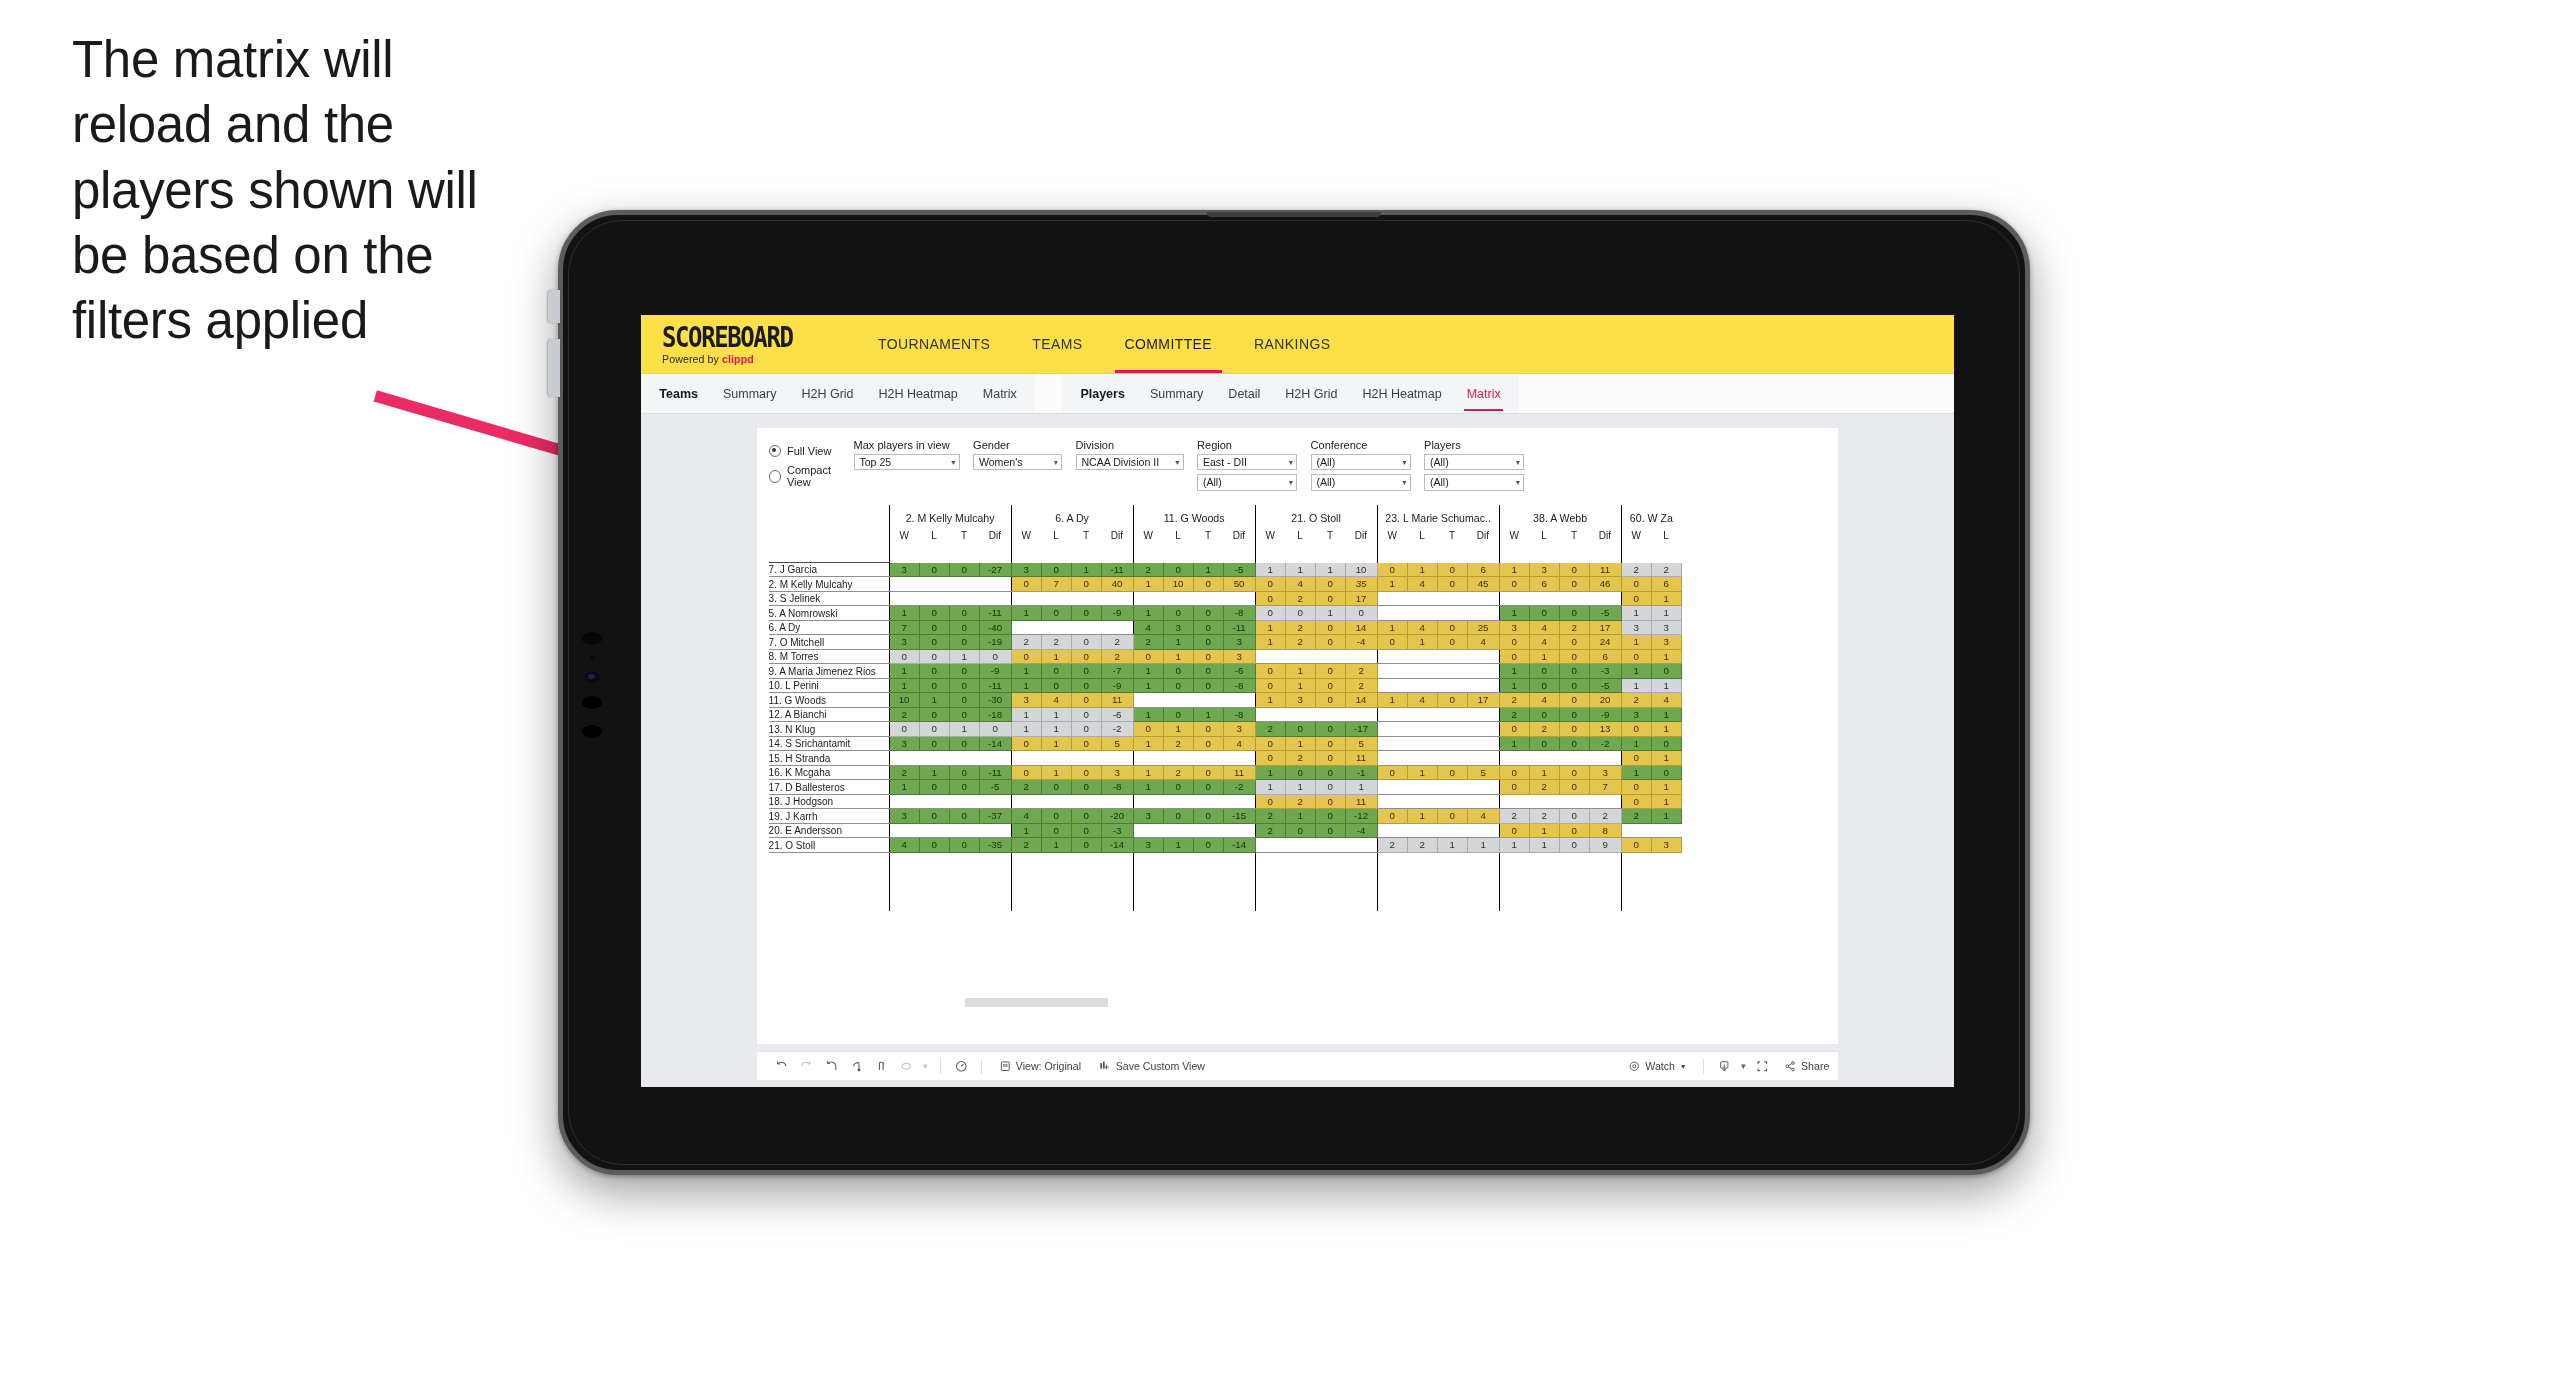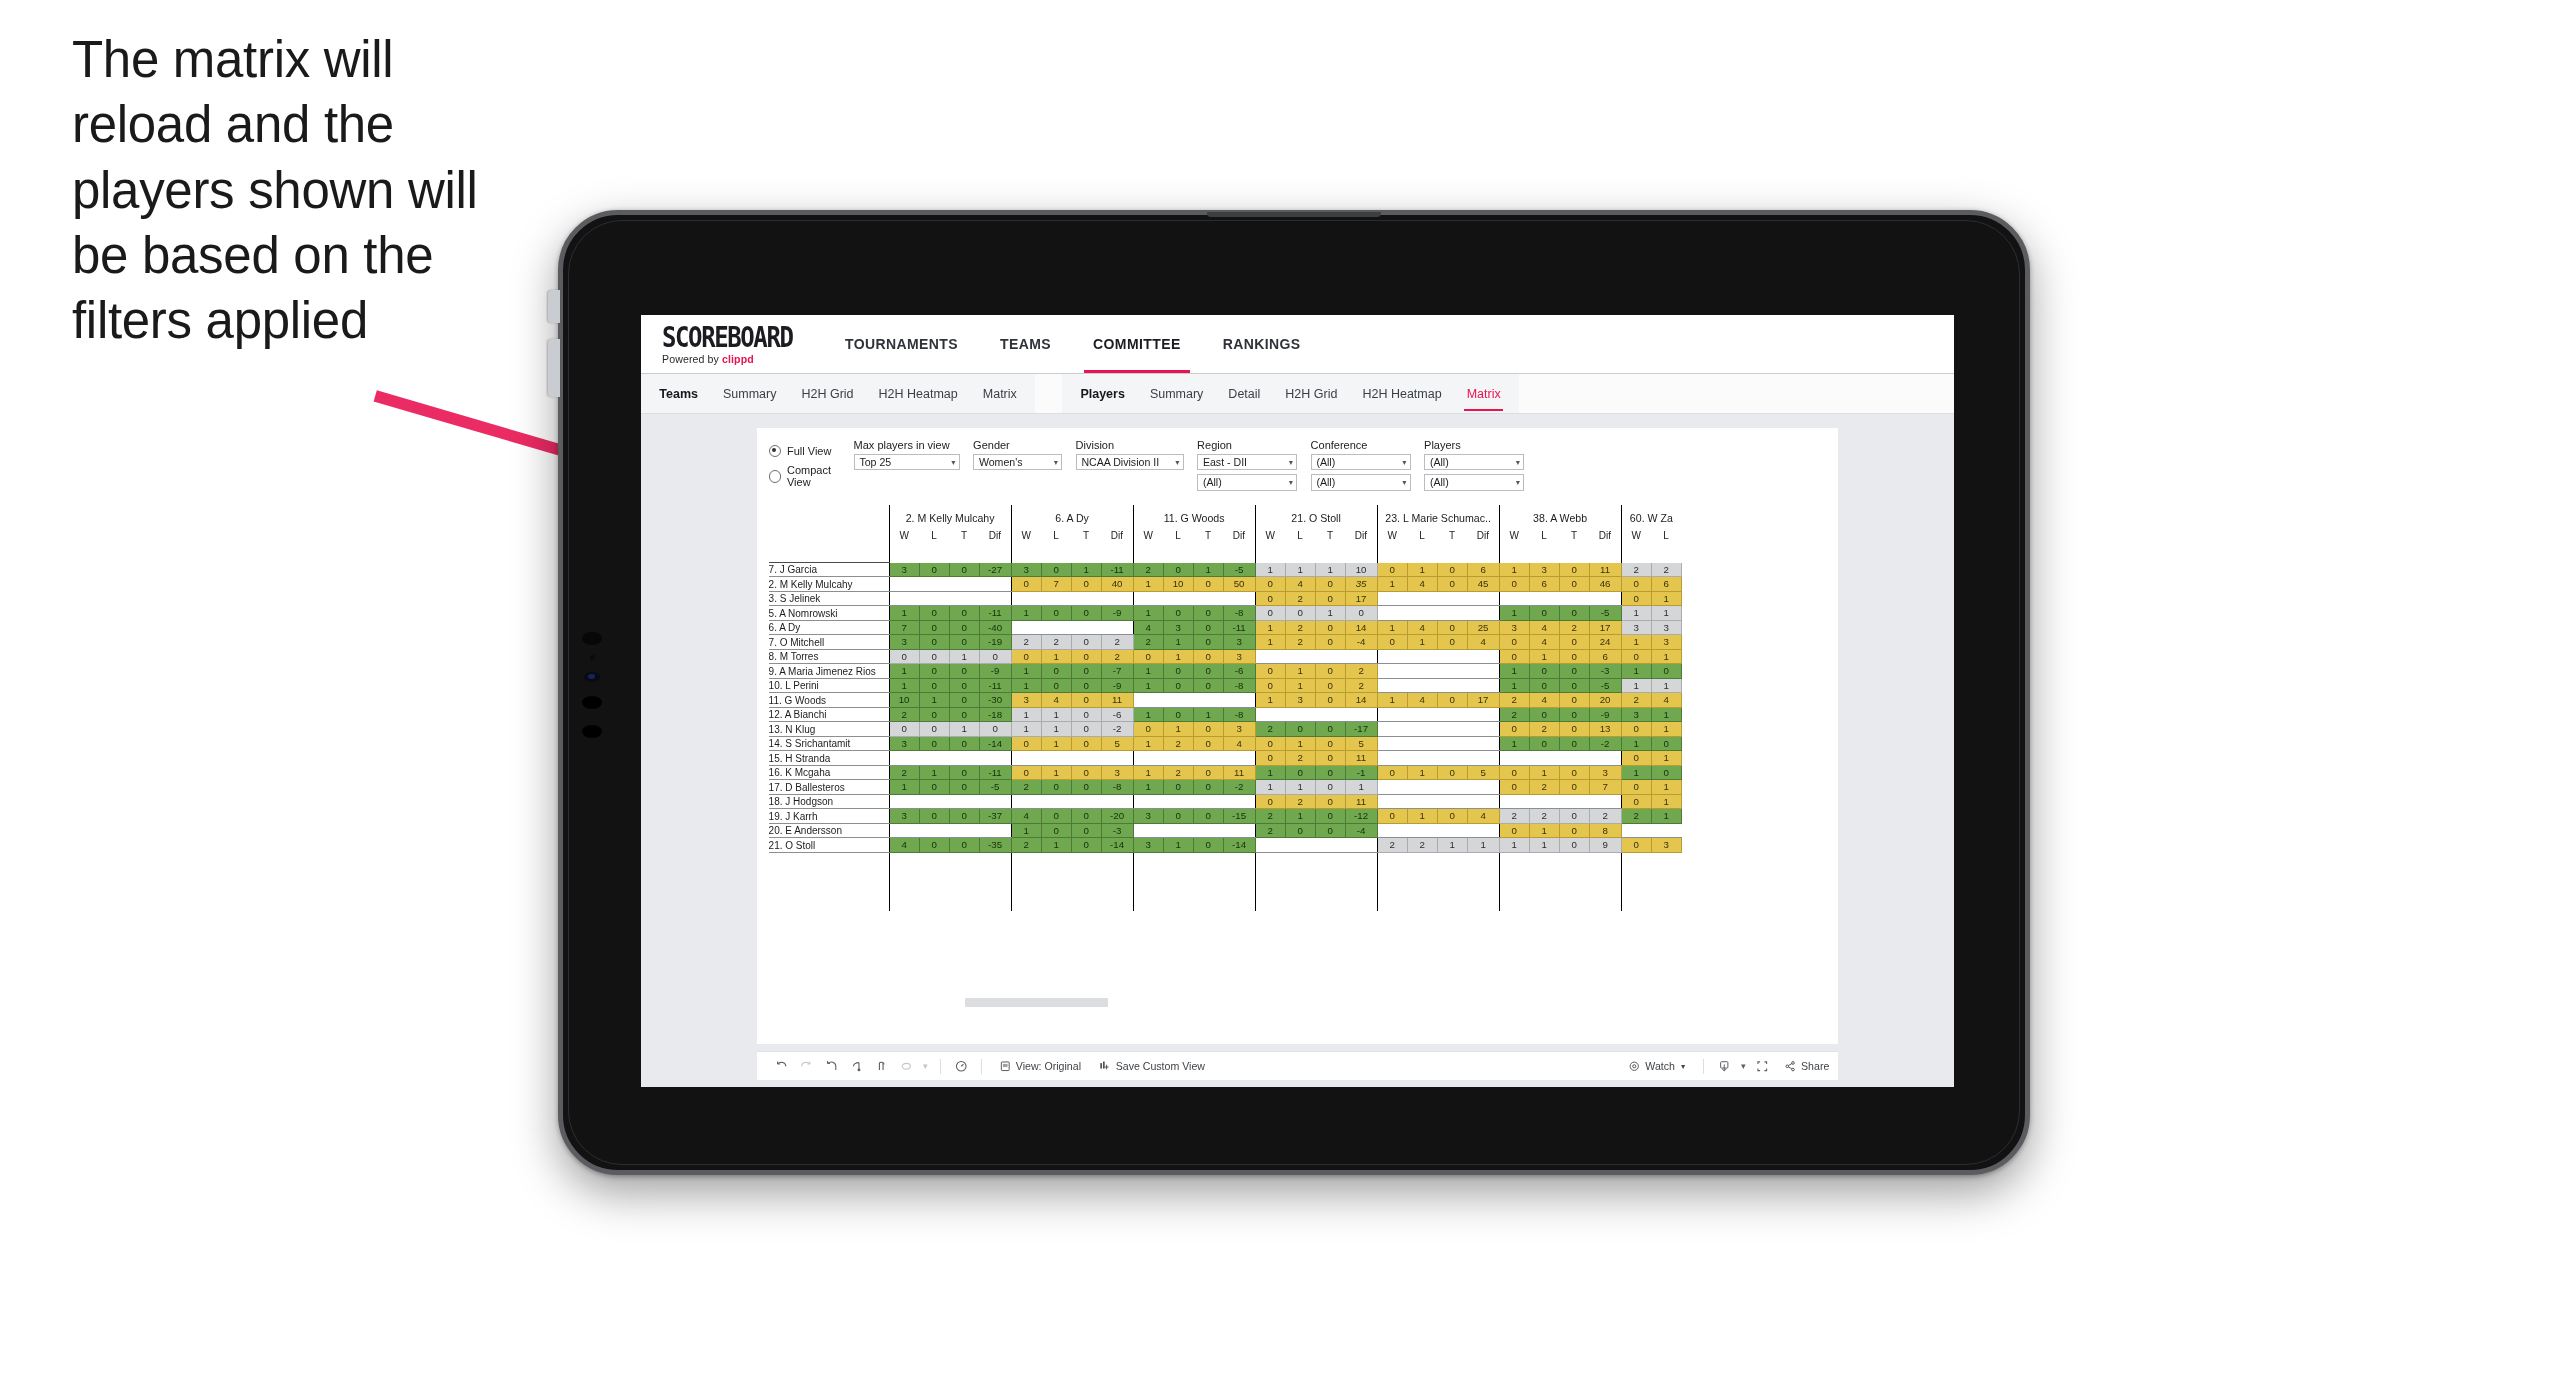--- a/index.html
+++ b/index.html
@@ -44,30 +44,30 @@
   .cam-dot.d5{left:19.3px;top:510px;width:20px;height:12.5px;}
   .top-speaker{position:absolute;left:50%;transform:translateX(-50%);top:-2.9px;width:174px;height:4.8px;background:#3c3e42;border-radius:0 0 3.9px 3.9px;}
 
   
   .screen{
     position:absolute;left:78px;top:100px;width:1313px;height:772px;
     background:#e9eaee;overflow:hidden;
   }
 
   
-  .topnav{height:58px;background:#ffffff;display:flex;align-items:center;border-bottom:1.9px solid #c9ccd1;}
+  .topnav{height:58px;background:#fde047;display:flex;align-items:center;border-bottom:1.9px solid #c9ccd1;gap:33px;}
   .brand{width:183px;padding-left:21px;box-sizing:border-box;}
   .brand-title{
     font-family:"DejaVu Sans Mono","Liberation Mono",monospace;
     font-weight:700;font-size:24px;letter-spacing:-1.4px;color:#1b1b22;line-height:1;
     transform:scaleY(1.18);transform-origin:left top;
   }
   .brand-sub{font-size:10.6px;color:#2a2a2a;margin-top:6.8px;letter-spacing:0.1px;}
   .brand-sub .clippd{color:#e8134f;font-weight:700;}
-  .topnav-items{display:flex;align-items:stretch;height:100%;font-weight:bold;}
+  .topnav-items{display:flex;align-items:stretch;height:100%;}
   .topnav-item{
     display:flex;align-items:center;padding:0 21px;font-size:14px;color:#2f3338;
     letter-spacing:0.4px;position:relative;cursor:pointer;
   }
   .topnav-item.active{color:#1b1b22;}
   .topnav-item.active::after{
     content:"";position:absolute;left:11.6px;right:11.6px;bottom:0;height:2.9px;background:#e8134f;
   }
 
   

